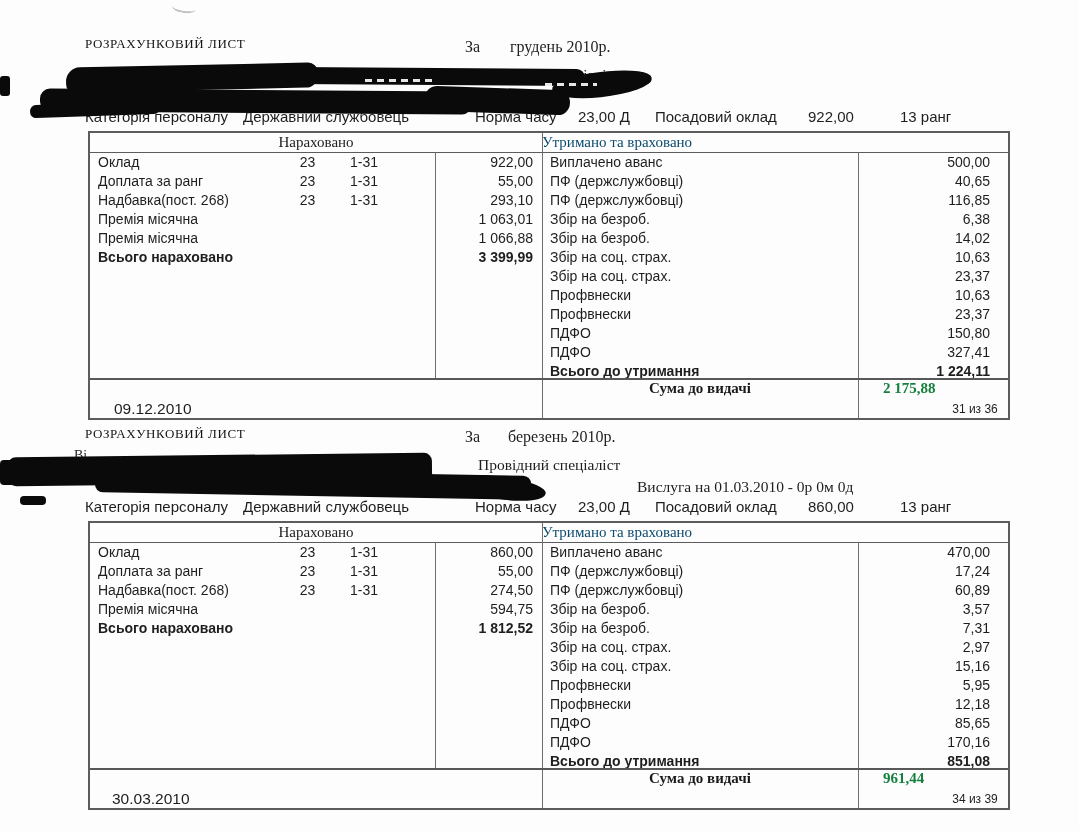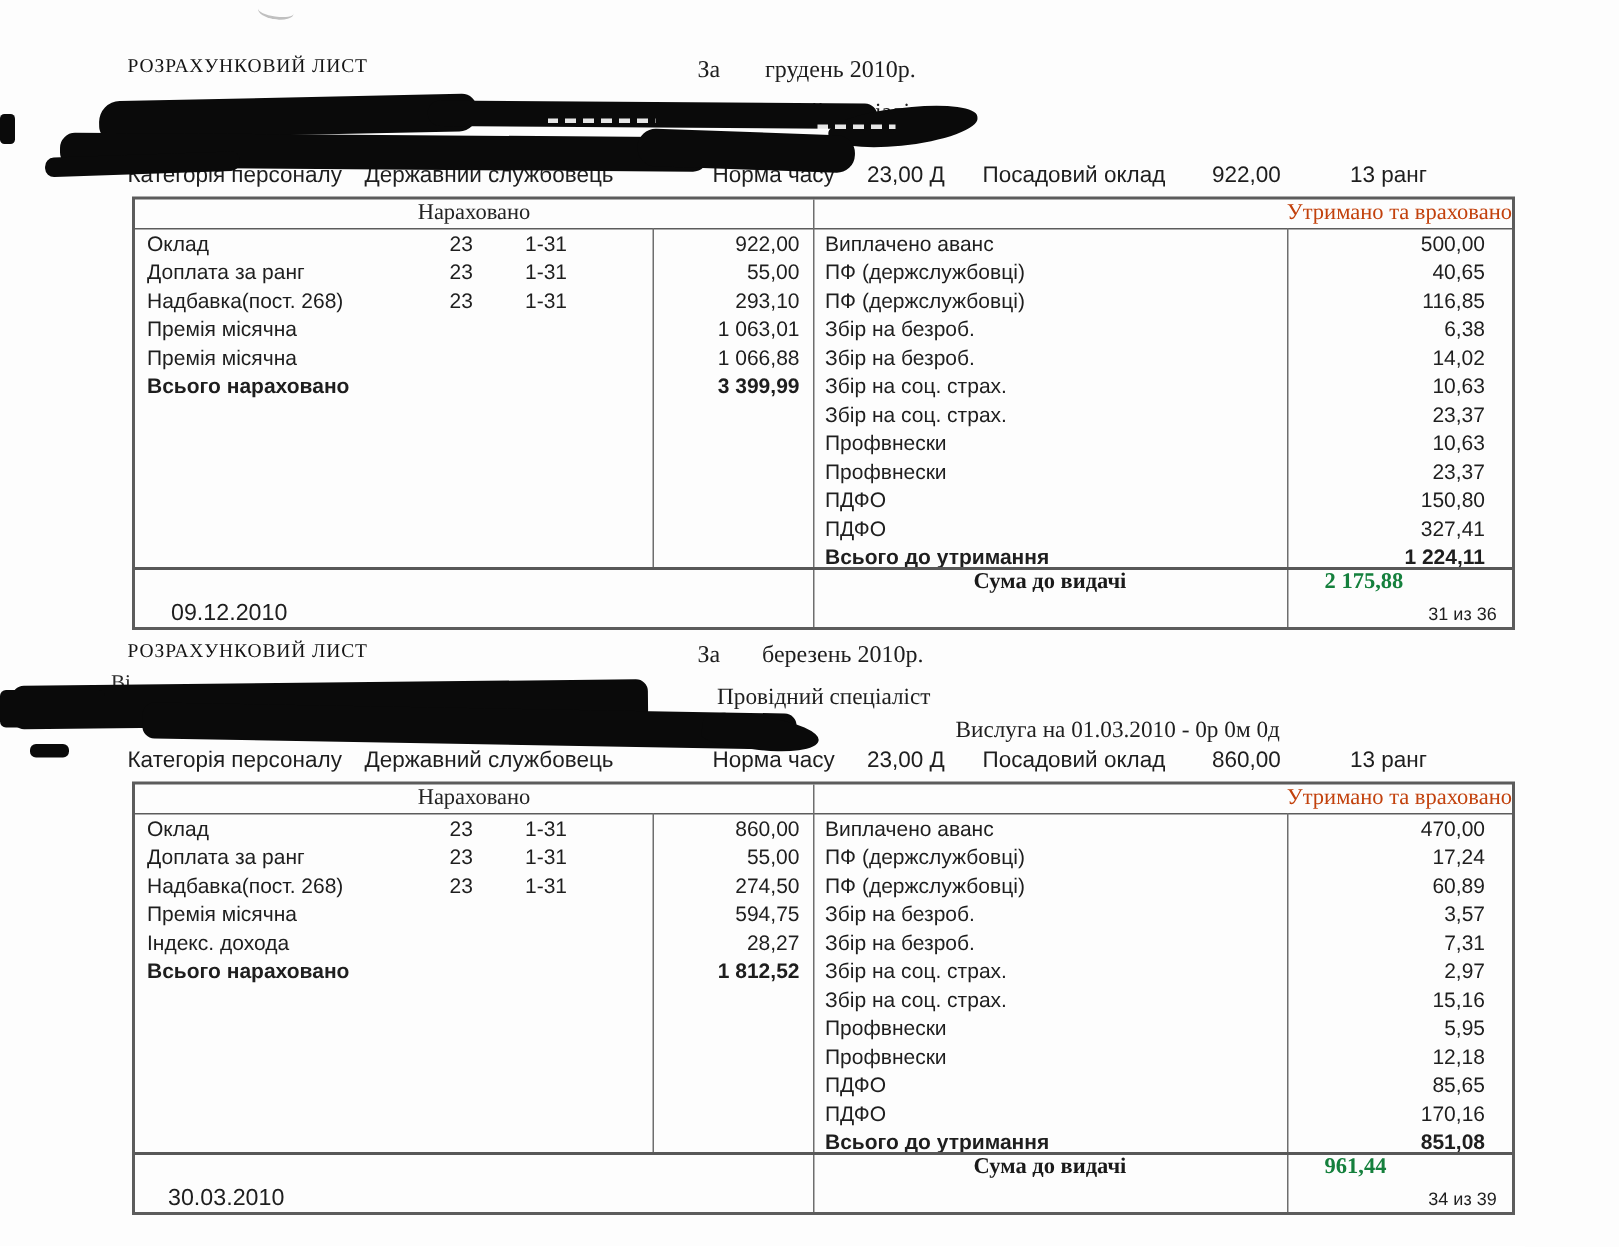--- a/index.html
+++ b/index.html
@@ -14,21 +14,21 @@
   .position{left:478px;top:66px;font-size:15.5px;}
   .service{left:637px;top:88px;font-size:15.5px;}
   .catline span{position:absolute;top:108px;font-size:15px;line-height:18px;}
   .cat-l1{left:85px;} .cat-v1{left:243px;} .cat-l2{left:475px;} .cat-v2{left:578px;}
   .cat-l3{left:655px;} .cat-v3{left:808px;} .cat-rank{left:900px;}
   
   .paytable{position:absolute;left:88px;top:131px;width:922px;height:289px;
             border:2px solid #5c5c5c;box-sizing:border-box;background:transparent;}
   .thead{position:absolute;left:0;right:0;top:0;height:19px;border-bottom:1px solid #5c5c5c;}
   .h-left{position:absolute;left:0;width:452px;text-align:center;font-size:15px;line-height:19px;color:#222;}
-  .h-right{position:absolute;left:452px;right:0;text-align:right;font-size:15px;line-height:19px;color:#c2410c;}
+  .h-right{position:absolute;left:452px;right:0;text-align:left;font-size:15px;line-height:19px;color:#0c4a6e;}
   .left-rows{position:absolute;top:20px;left:0;width:452px;}
   .right-rows{position:absolute;top:20px;left:452px;width:466px;}
   .trow{position:relative;height:19px;font-size:14px;}
   .trow span{position:absolute;top:0;line-height:19px;white-space:nowrap;}
   .trow.bold{font-weight:bold;padding-left:16px;}
   .cname{left:8px;}
   .cdays{left:190px;width:55px;text-align:center;}
   .cperiod{left:243px;width:62px;text-align:center;}
   .camt{left:345px;width:98px;text-align:right;}
   .camt2{left:316px;width:132px;text-align:right;}
@@ -240,26 +240,20 @@
             <span class="cdays">23</span>
             <span class="cperiod">1-31</span>
             <span class="camt">274,50</span>
           </div>
           <div class="trow">
             <span class="cname">Премія місячна</span>
             <span class="cdays"></span>
             <span class="cperiod"></span>
             <span class="camt">594,75</span>
           </div>
-          <div class="trow">
-            <span class="cname">Індекс. дохода</span>
-            <span class="cdays"></span>
-            <span class="cperiod"></span>
-            <span class="camt">28,27</span>
-          </div>
           <div class="trow bold">
             <span class="cname">Всього нараховано</span>
             <span class="cdays"></span>
             <span class="cperiod"></span>
             <span class="camt">1 812,52</span>
           </div>
         </div>
       <div class="right-rows">
           <div class="trow">
             <span class="cname">Виплачено аванс</span>

